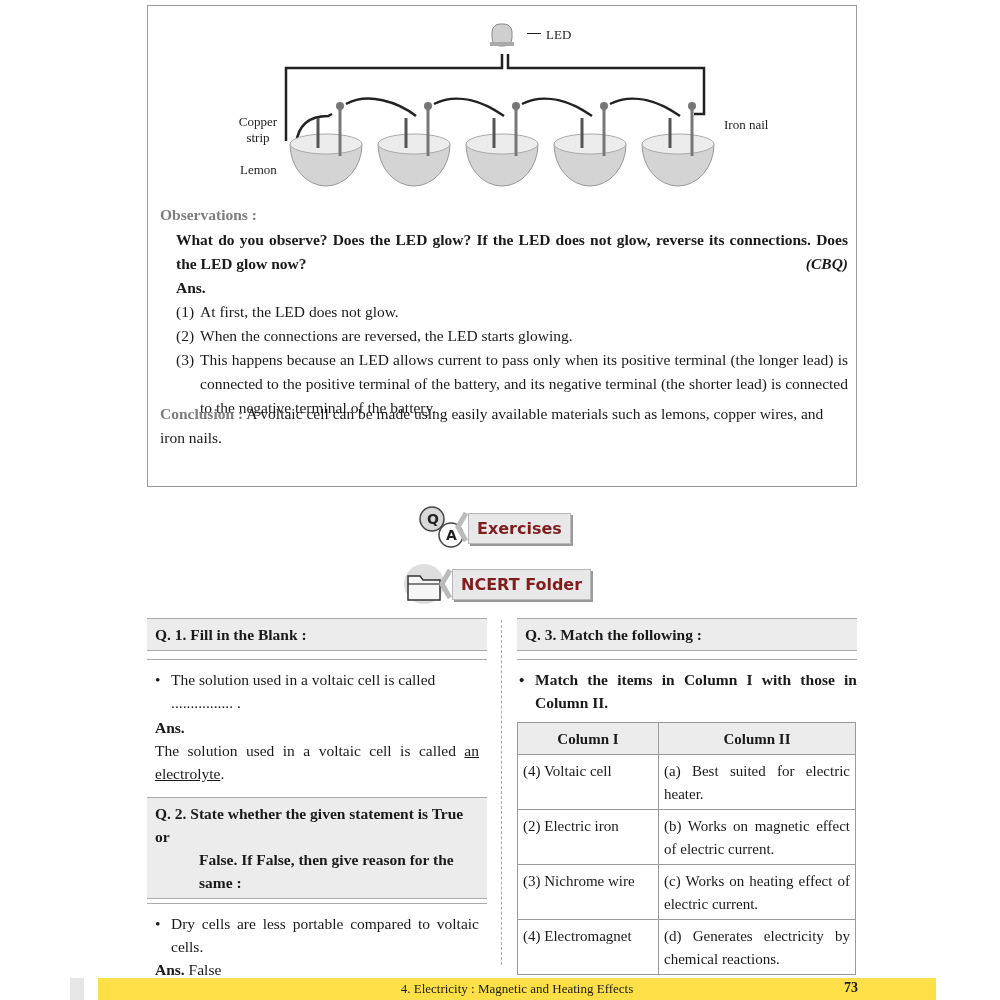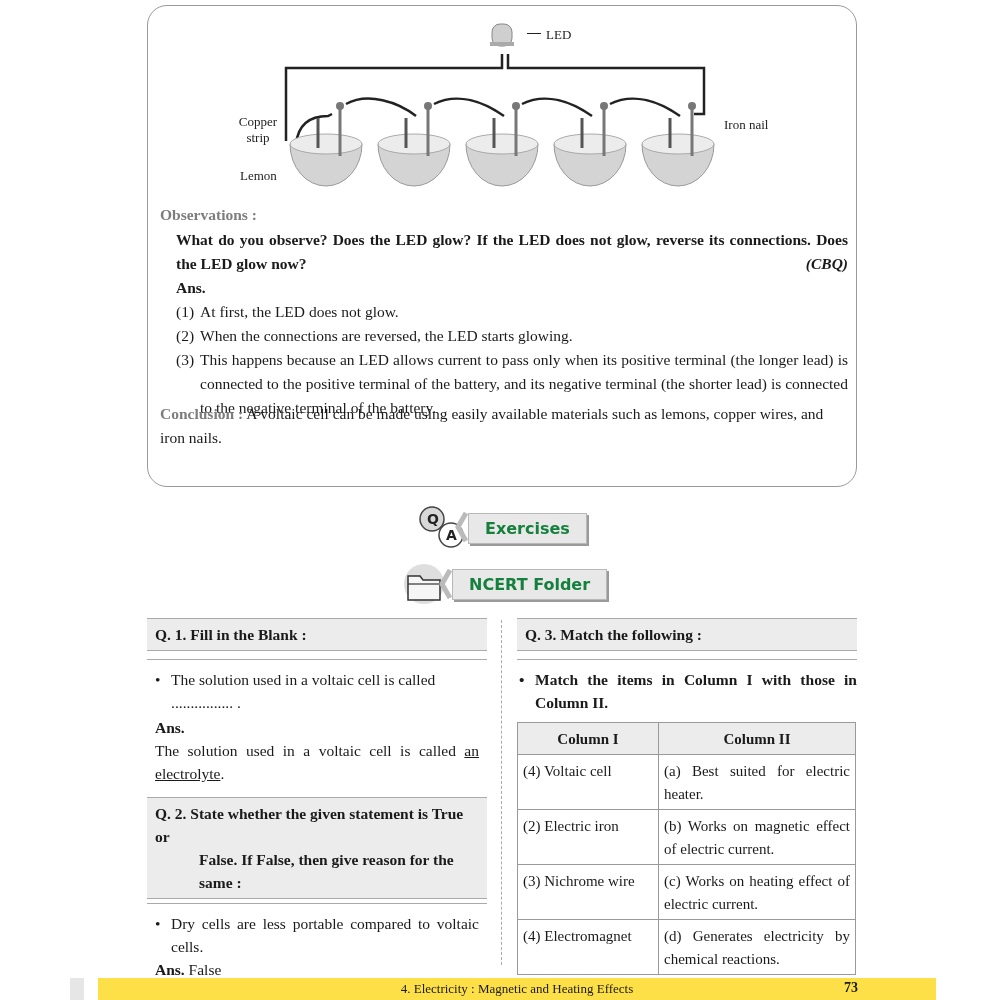--- a/index.html
+++ b/index.html
@@ -1,36 +1,36 @@
 <!DOCTYPE html>
 <html><head>
 <meta charset="utf-8">
 <style>
   html, body { margin:0; padding:0; }
   body { width:1000px; height:1000px; background:#ffffff; position:relative; overflow:hidden;
          font-family:"DejaVu Serif","Liberation Serif",serif; color:#1a1a1a; }
 
   
   #activity-box { position:absolute; left:147px; top:5px; width:710px; height:482px;
-    border:1.5px solid #9a9a9a; border-radius:20px; box-sizing:border-box;padding-left:36px; }
+    border:1.5px solid #9a9a9a; border-radius:0; box-sizing:border-box;padding-left:36px; }
   #diagram { position:absolute; left:0; top:0; width:710px; height:200px; }
   .diag-label { position:absolute; font-family:"Liberation Serif",serif; font-size:13px; color:#222; }
   .obs { position:absolute; left:12px; font-family:"Liberation Serif",serif; font-size:15.5px; line-height:24px; }
   .obs-head { color:#7d7d7d; font-weight:bold; }
   .bold { font-weight:bold; }
   .ital { font-style:italic; }
   .indent-list { position:absolute; left:28px; width:672px; font-family:"Liberation Serif",serif; font-size:15.5px; line-height:24px; }
   .li { display:flex; }
   .li .num { width:24px; flex:none; }
   .justify { text-align:justify; }
 
   
   .banner { position:absolute; display:flex; align-items:center; }
   .banner .label { background:#e8e8e8; border:1px solid #b8b8b8; box-shadow:2px 2px 0 #9a9a9a;
-     font-family:"DejaVu Sans","Liberation Sans",sans-serif; font-weight:bold; font-size:16px; padding:5px 16px; color:#15803d; }
+     font-family:"DejaVu Sans","Liberation Sans",sans-serif; font-weight:bold; font-size:16px; padding:5px 8px; color:#7f1d1d; }
 
   
   .col { position:absolute; top:618px; width:340px; font-family:"Liberation Serif",serif; font-size:15.5px; line-height:23px; }
   .qhead { background:#ececec; border-top:1px solid #aaa; border-bottom:1px solid #aaa; font-weight:bold; padding:4px 8px; }
   .divider-v { position:absolute; left:501px; top:620px; width:0; height:345px; border-left:1px dashed #aaa; }
   table { border-collapse:collapse; width:339px; font-family:"Liberation Serif",serif; font-size:15px; }
   td, th { border:1px solid #9a9a9a; vertical-align:top; padding:5px 5px 3px 5px; line-height:23px; }
   th { background:#ececec; font-weight:bold; text-align:center; }
 
   
@@ -96,21 +96,21 @@
           <line x1="522" y1="112" x2="522" y2="142" stroke="#555" stroke-width="3"></line>
           <line x1="544" y1="100" x2="544" y2="150" stroke="#777" stroke-width="3"></line>
           <circle cx="544" cy="100" r="4" fill="#777"></circle>
         </g>
       </g>
   </svg>
   <div class="diag-label" style="left:398px;top:21px;">LED</div>
   <div class="diag-label" style="left:379px;top:27px;width:14px;border-top:1px solid #222;"></div>
   <div class="diag-label" style="left:86px;top:108px;width:48px;text-align:center;line-height:16px;">Copper strip</div>
   <div class="diag-label" style="left:576px;top:111px;">Iron nail</div>
-  <div class="diag-label" style="left:92px;top:162px;">Lemon</div>
+  <div class="diag-label" style="left:92px;top:156px;">Lemon</div>
 
   <div class="obs obs-head" style="top:197px;">Observations :</div>
   <div class="indent-list bold justify" style="top:222px;">
     <span>What do you observe? Does the LED glow? If the LED does not glow, reverse its connections. Does the LED glow now?</span>
     <span class="ital" style="float:right;">(CBQ)</span>
   </div>
   <div class="indent-list bold" style="top:270px;">Ans.</div>
   <div class="indent-list" style="top:294px;" id="obs-points">
       <div class="li justify">
         <span class="num">(1)</span>

